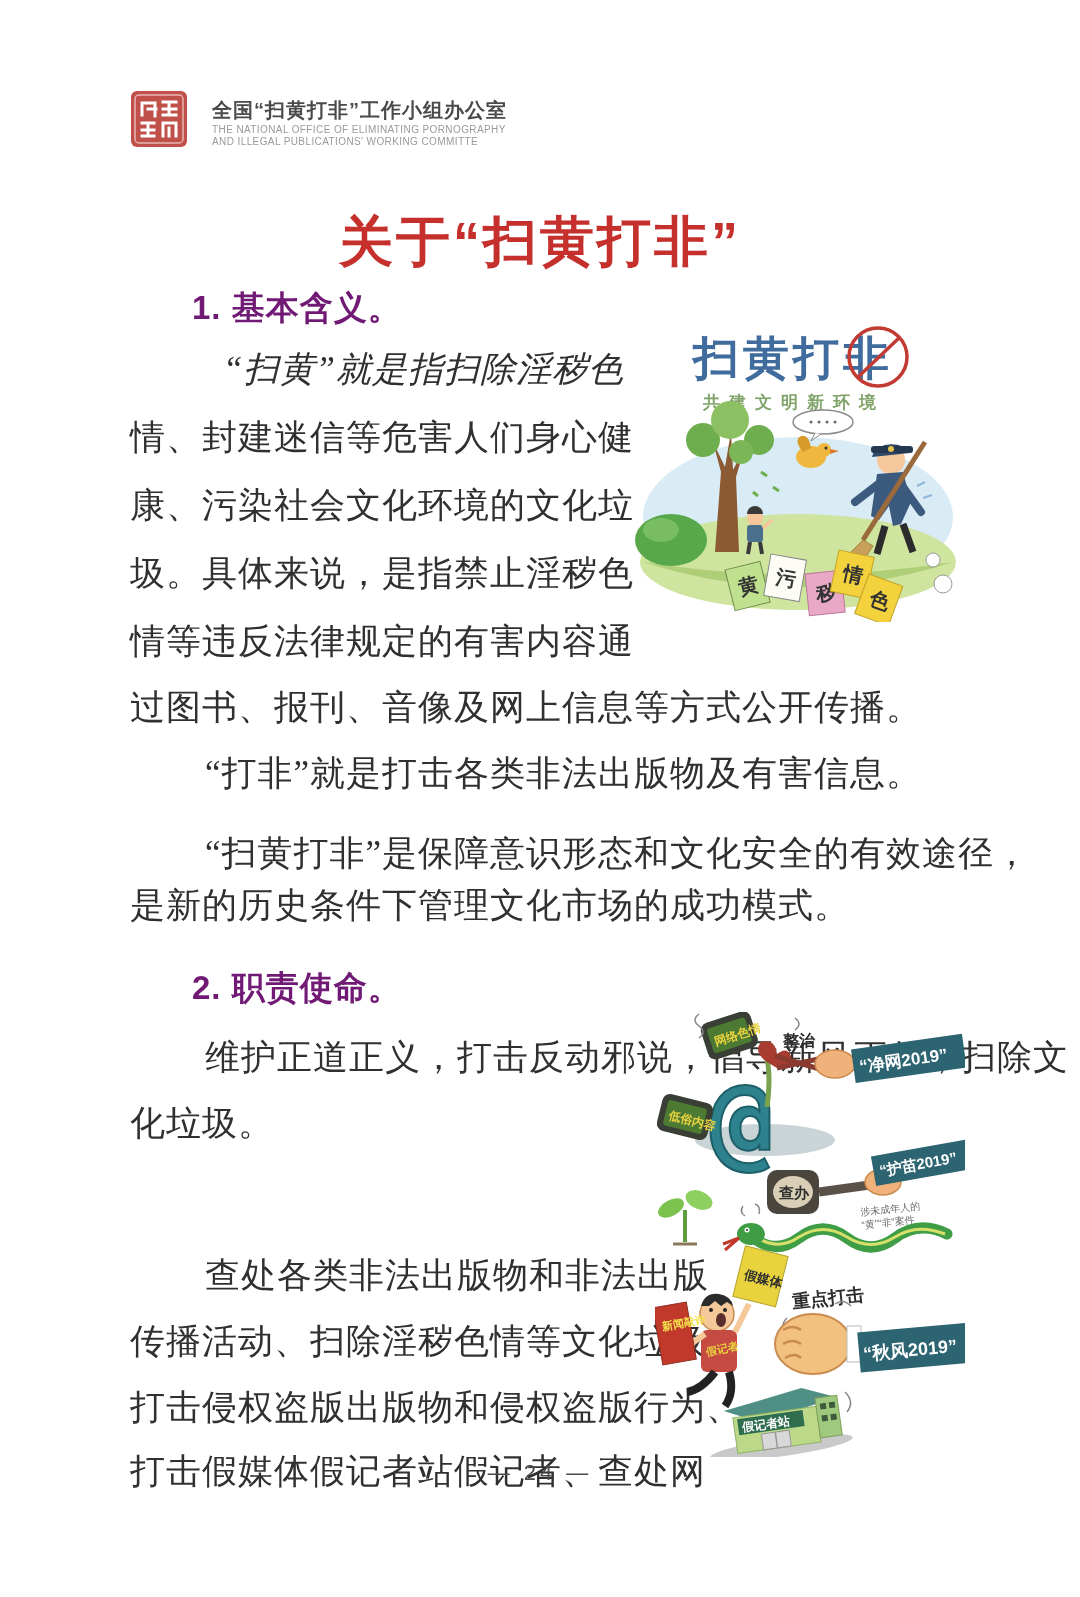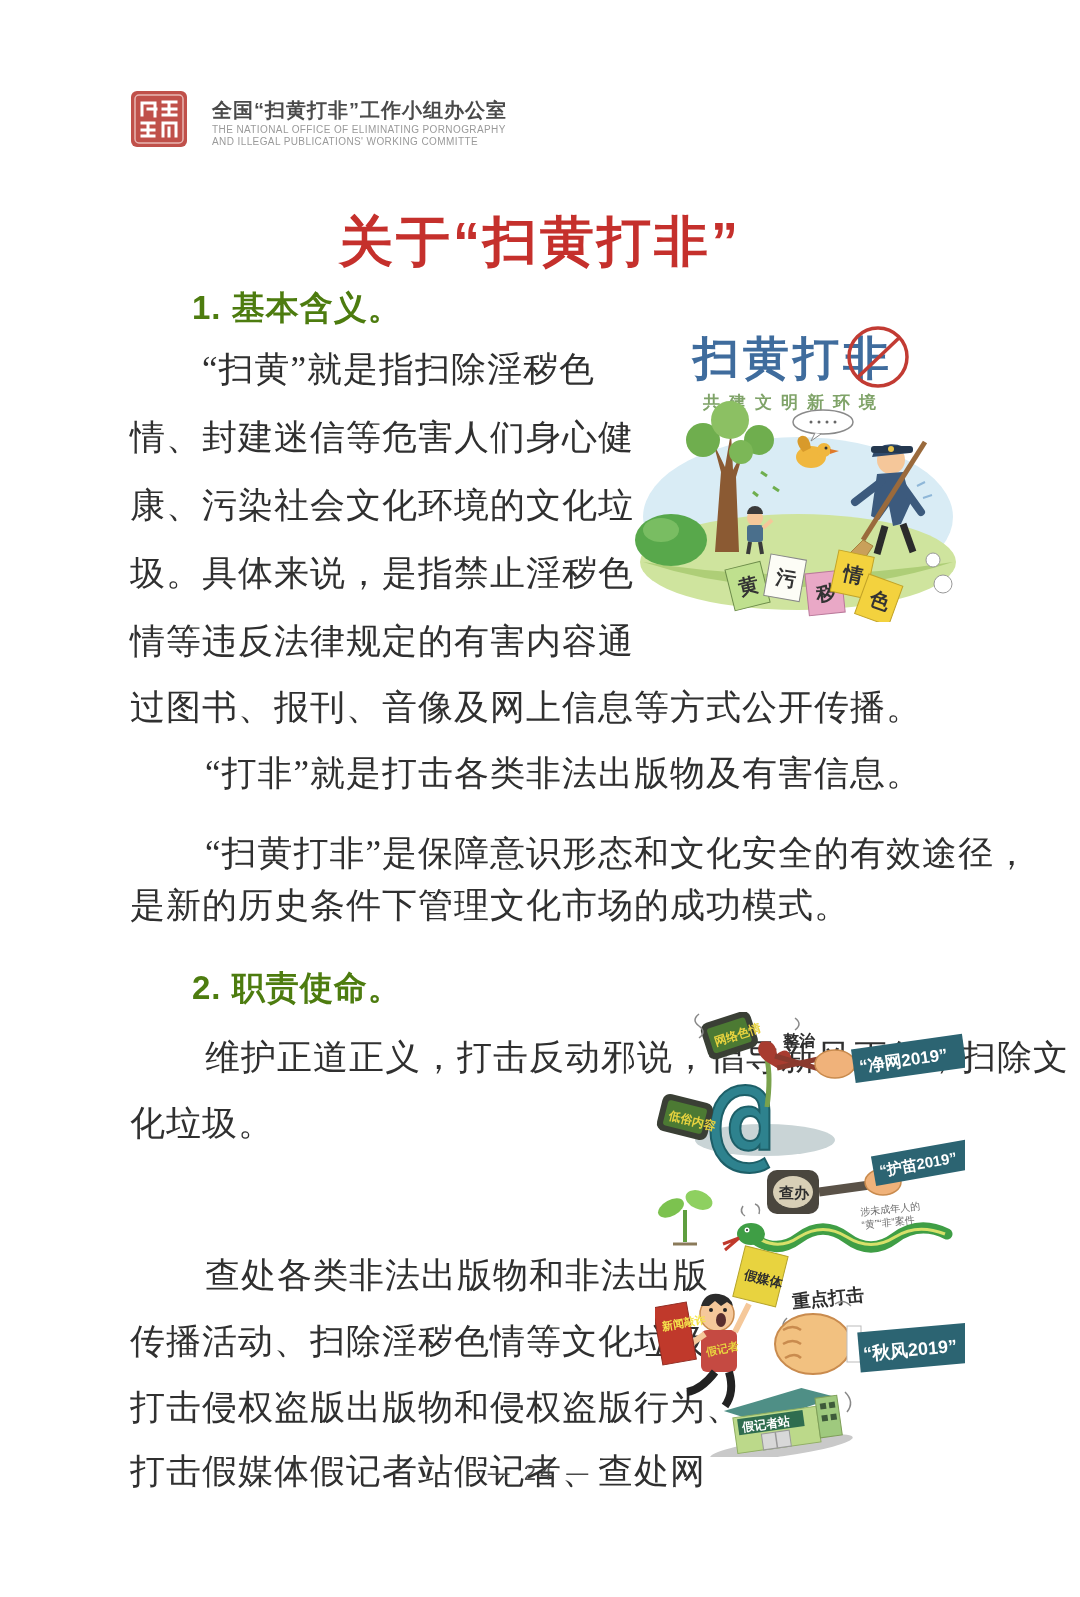--- a/index.html
+++ b/index.html
@@ -10,21 +10,21 @@
   .hdr-cn{position:absolute;left:212px;top:97px;font-family:"Liberation Sans",sans-serif;
           font-size:20px;font-weight:700;color:#4a4a4a;letter-spacing:1px;}
   .hdr-en{position:absolute;left:212px;top:124px;font-family:"Liberation Sans",sans-serif;
           font-size:10px;color:#9a9a9a;line-height:12px;letter-spacing:.4px;}
   
   .doc-title{position:absolute;left:0;top:170px;width:100%;text-align:center;
              font-family:"Liberation Sans",sans-serif;font-weight:900;font-size:54px;
              color:#c5302c;letter-spacing:3px;}
   
   .sec-h{position:absolute;font-family:"Liberation Sans",sans-serif;font-size:33px;
-         font-weight:700;color:#4d7c0f;letter-spacing:1px;}
+         font-weight:700;color:#701a75;letter-spacing:1px;}
   
   .bl{position:absolute;font-size:35px;letter-spacing:1px;white-space:nowrap;color:#303030;}
   
   .pg-num{position:absolute;left:0;top:1460px;width:100%;text-align:center;
           font-family:"Liberation Sans",sans-serif;font-size:22px;color:#4a4a4a;letter-spacing:4px;}
   .illo{position:absolute;}
   svg text{user-select:none;}
 </style>
 </head>
 <body>
@@ -45,21 +45,21 @@
   </div>
   <div class="hdr-cn">全国“扫黄打非”工作小组办公室</div>
   <div class="hdr-en">
     <div>THE NATIONAL OFFICE OF ELIMINATING PORNOGRAPHY</div>
     <div>AND ILLEGAL PUBLICATIONS' WORKING COMMITTE</div>
   </div>
 
   <h1 class="doc-title">关于“扫黄打非”</h1>
 
   <div class="sec-h" style="left:192px;top:286px;">1. 基本含义。</div>
-  <div class="bl" style="left:202px;top:346px;">“扫黄”就是指扫除淫秽色</div>
+  <div class="bl" style="left:223px;top:346px;font-style:italic;">“扫黄”就是指扫除淫秽色</div>
   <div class="bl" style="left:130px;top:414px;">情、封建迷信等危害人们身心健</div>
   <div class="bl" style="left:130px;top:482px;">康、污染社会文化环境的文化垃</div>
   <div class="bl" style="left:130px;top:550px;">圾。具体来说，是指禁止淫秽色</div>
   <div class="bl" style="left:130px;top:618px;">情等违反法律规定的有害内容通</div>
   <div class="bl" style="left:130px;top:684px;">过图书、报刊、音像及网上信息等方式公开传播。</div>
   <div class="bl" style="left:205px;top:750px;">“打非”就是打击各类非法出版物及有害信息。</div>
   <div class="bl" style="left:205px;top:830px;">“扫黄打非”是保障意识形态和文化安全的有效途径，</div>
   <div class="bl" style="left:130px;top:882px;">是新的历史条件下管理文化市场的成功模式。</div>
 
   <div class="sec-h" style="left:192px;top:966px;">2. 职责使命。</div>

